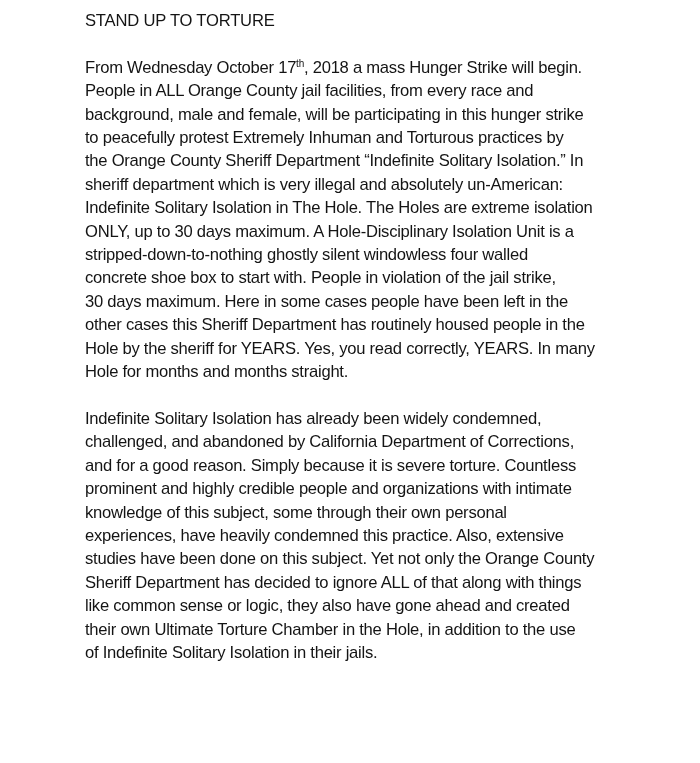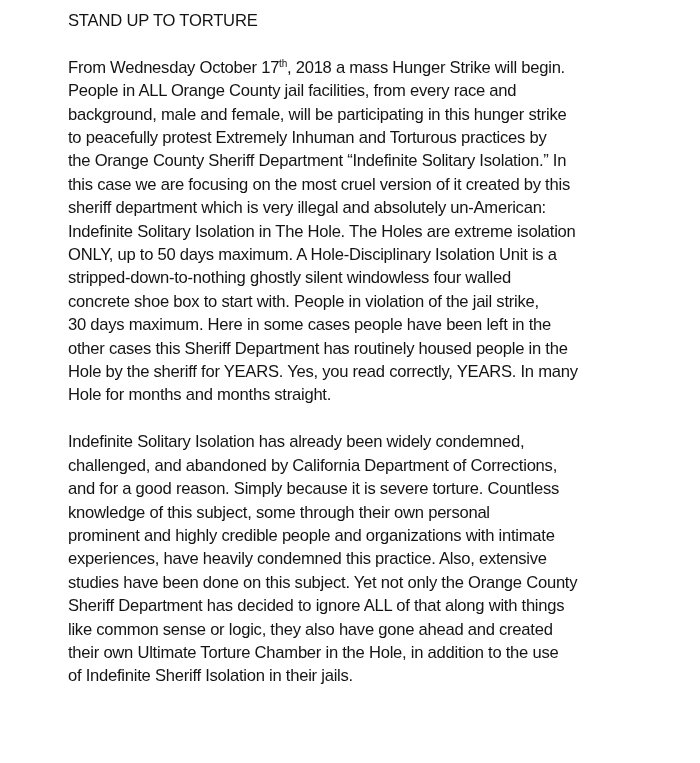--- a/index.html
+++ b/index.html
@@ -10,21 +10,21 @@
     body {
       width: 700px;
       height: 763px;
       overflow: hidden;
       position: relative;
       color: #141414;
       font-family: "Liberation Sans", "DejaVu Sans", sans-serif;
     }
     .page {
       position: absolute;
-      left: 68px;
+      left: 85px;
       top: 9px;
       width: 600px;
     }
     .title {
       font-size: 16.6px;
       line-height: 23.4px;
       margin: 0;
       letter-spacing: -0.2px;
       font-weight: normal;
     }
@@ -49,38 +49,37 @@
 
 <div class="page">
   <h1 class="title">STAND UP TO TORTURE</h1>
 
   <p class="para">
     <span class="line"><span>From Wednesday October 17</span><sup>th</sup><span>, 2018 a mass Hunger Strike will begin.</span></span>
     <span class="line">People in ALL Orange County jail facilities, from every race and</span>
     <span class="line">background, male and female, will be participating in this hunger strike</span>
     <span class="line">to peacefully protest Extremely Inhuman and Torturous practices by</span>
     <span class="line">the Orange County Sheriff Department “Indefinite Solitary Isolation.” In</span>
-    <span class="line">this case we are focusing on the most cruel version of it created by this</span>
     <span class="line">sheriff department which is very illegal and absolutely un-American:</span>
     <span class="line">Indefinite Solitary Isolation in The Hole. The Holes are extreme isolation</span>
-    <span class="line">ONLY, up to 50 days maximum. A Hole-Disciplinary Isolation Unit is a</span>
+    <span class="line">ONLY, up to 30 days maximum. A Hole-Disciplinary Isolation Unit is a</span>
     <span class="line">stripped-down-to-nothing ghostly silent windowless four walled</span>
     <span class="line">concrete shoe box to start with. People in violation of the jail strike,</span>
     <span class="line">30 days maximum. Here in some cases people have been left in the</span>
     <span class="line">other cases this Sheriff Department has routinely housed people in the</span>
     <span class="line">Hole by the sheriff for YEARS. Yes, you read correctly, YEARS. In many</span>
     <span class="line">Hole for months and months straight.</span>
   </p>
 
   <p class="para">
     <span class="line">Indefinite Solitary Isolation has already been widely condemned,</span>
     <span class="line">challenged, and abandoned by California Department of Corrections,</span>
     <span class="line">and for a good reason. Simply because it is severe torture. Countless</span>
+    <span class="line">prominent and highly credible people and organizations with intimate</span>
     <span class="line">knowledge of this subject, some through their own personal</span>
-    <span class="line">prominent and highly credible people and organizations with intimate</span>
     <span class="line">experiences, have heavily condemned this practice. Also, extensive</span>
     <span class="line">studies have been done on this subject. Yet not only the Orange County</span>
     <span class="line">Sheriff Department has decided to ignore ALL of that along with things</span>
     <span class="line">like common sense or logic, they also have gone ahead and created</span>
     <span class="line">their own Ultimate Torture Chamber in the Hole, in addition to the use</span>
-    <span class="line">of Indefinite Sheriff Isolation in their jails.</span>
+    <span class="line">of Indefinite Solitary Isolation in their jails.</span>
   </p>
 </div>
 
 </body></html>

